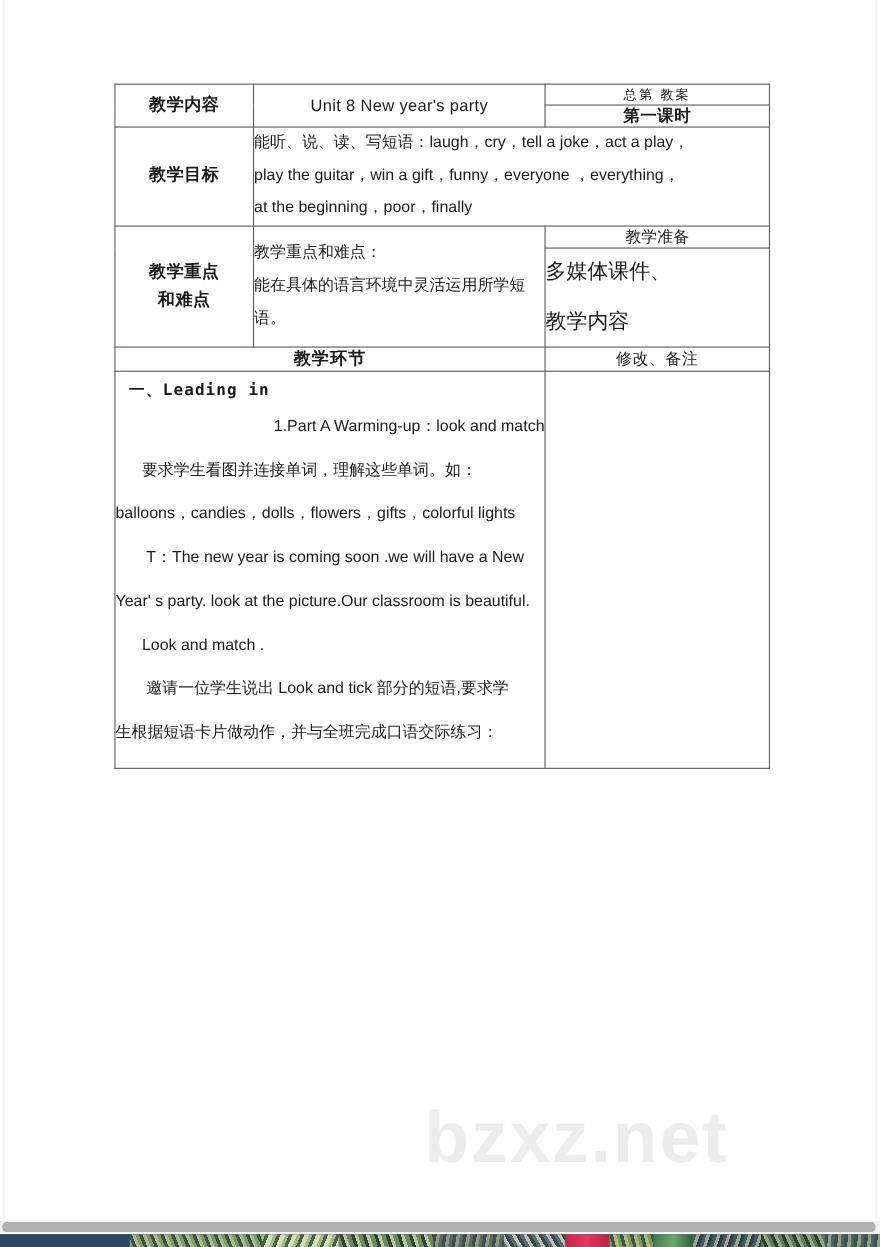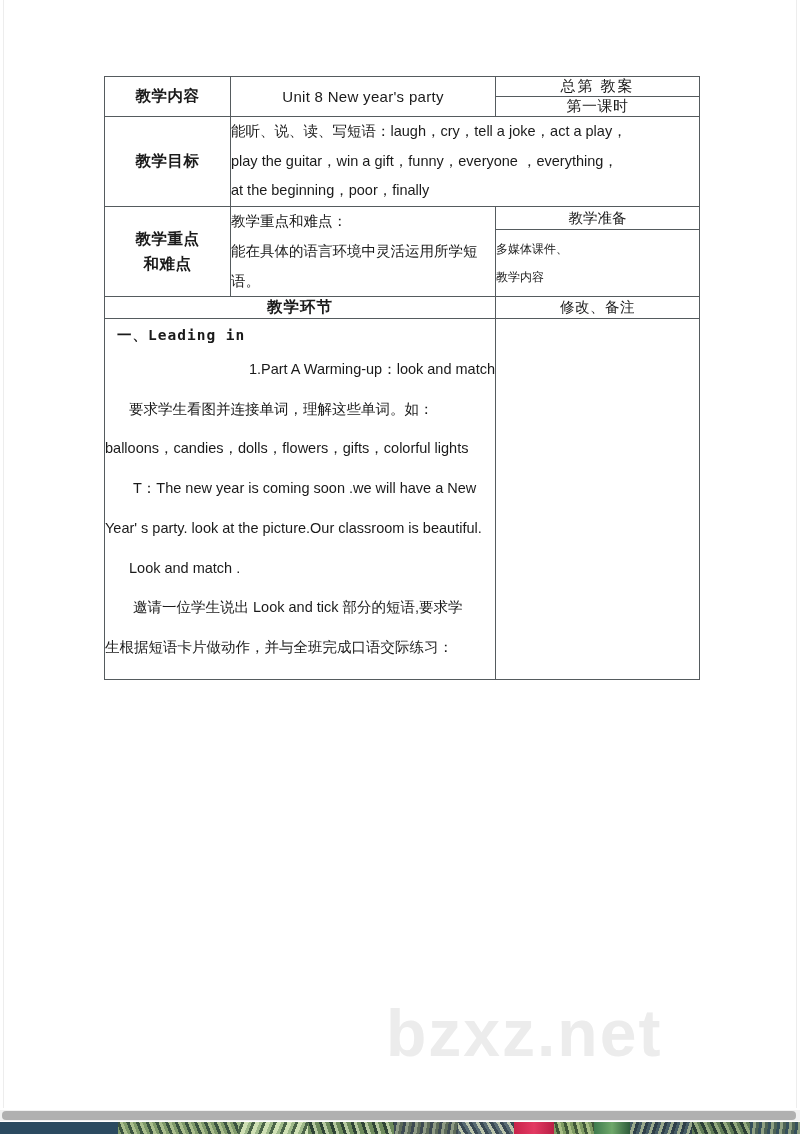--- a/index.html
+++ b/index.html
@@ -54,46 +54,46 @@
     line-height: 1.6;
     padding: 6px 4px;
     letter-spacing: 0.5px;
   }
 
   .center-cell {
     text-align: center;
     font-size: 15px;
     padding: 8px 6px;
   }
-  .center-cell.bold { font-weight: normal; letter-spacing: 0.5px; }
+  .center-cell.bold { font-weight: bold; letter-spacing: 0.5px; }
 
   .body-cell {
     font-size: 14.5px;
     line-height: 2.05;
     padding: 10px 10px 14px 12px;
     text-align: left;
   }
 
   .unit-title {
     font-size: 15px;
     letter-spacing: 0.3px;
   }
 
   .head-sub {
-    font-size: 15px;
+    font-size: 12px;
     letter-spacing: 2px;
   }
 
   .prep-head {
     text-align: center;
     font-size: 14.5px;
     padding: 9px 4px;
   }
   .prep-body {
-    font-size: 12px;
+    font-size: 19px;
     line-height: 2.35;
     padding: 10px 4px 10px 12px;
     text-align: left;
   }
 
   .section-head {
     text-align: center;
     font-weight: bold;
     font-size: 15.5px;
     letter-spacing: 1px;

